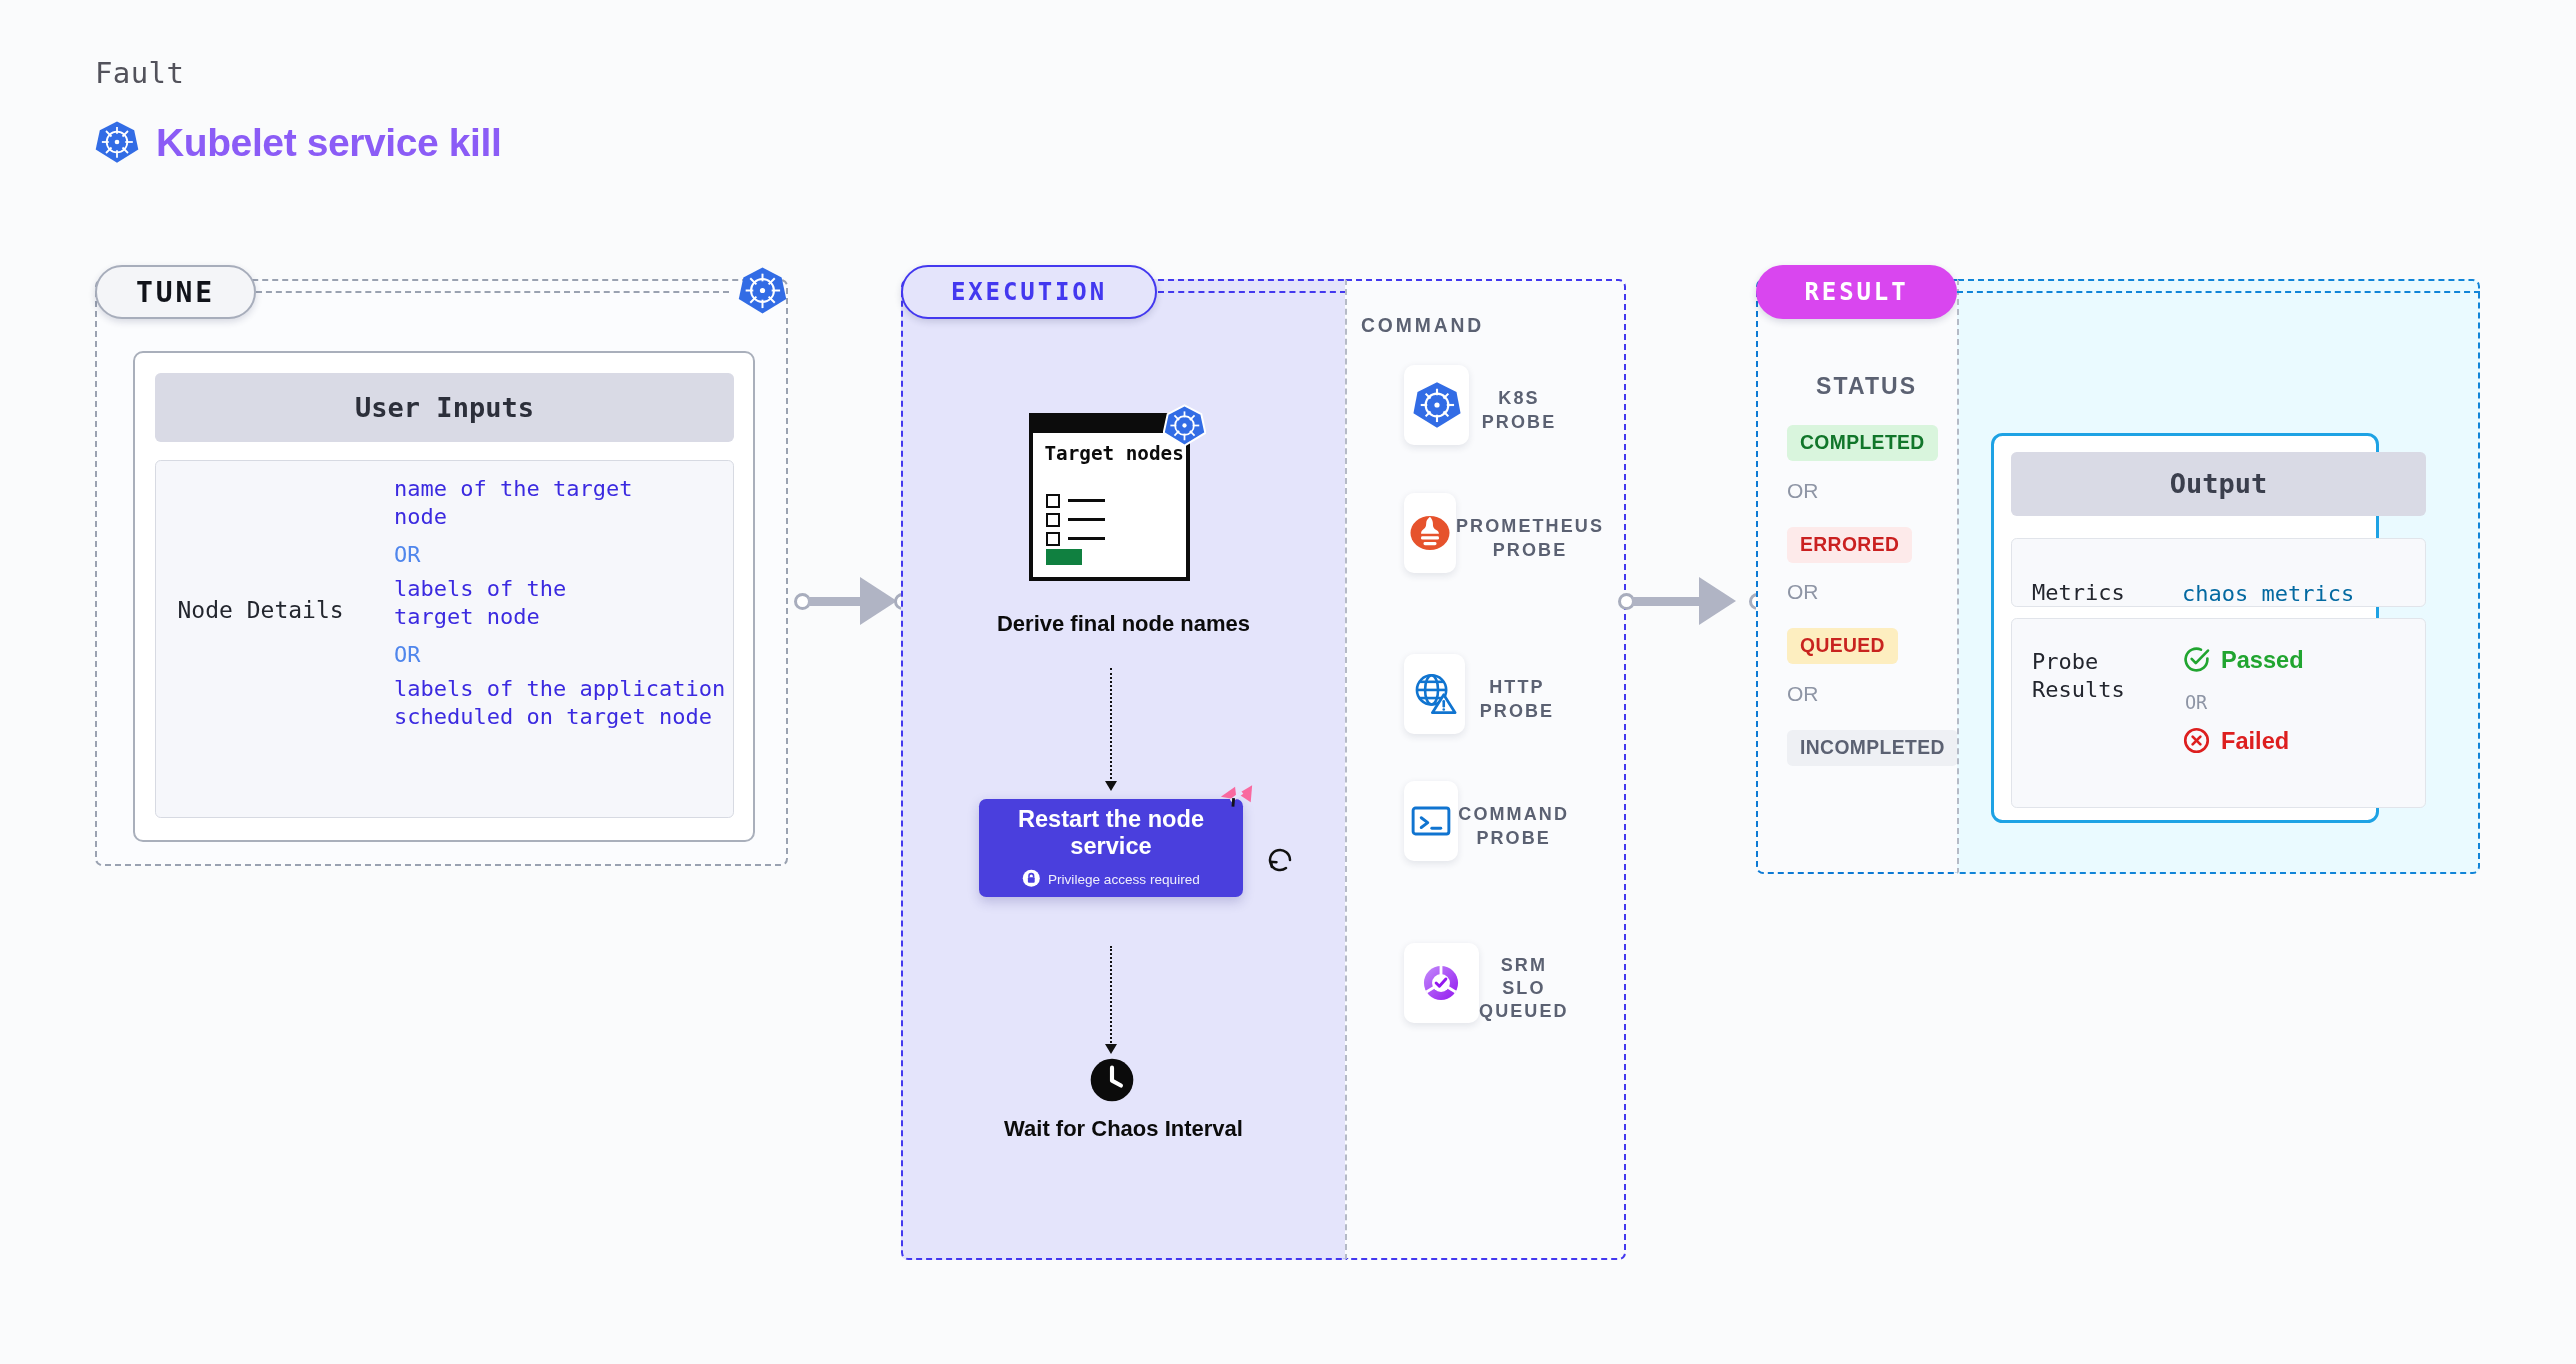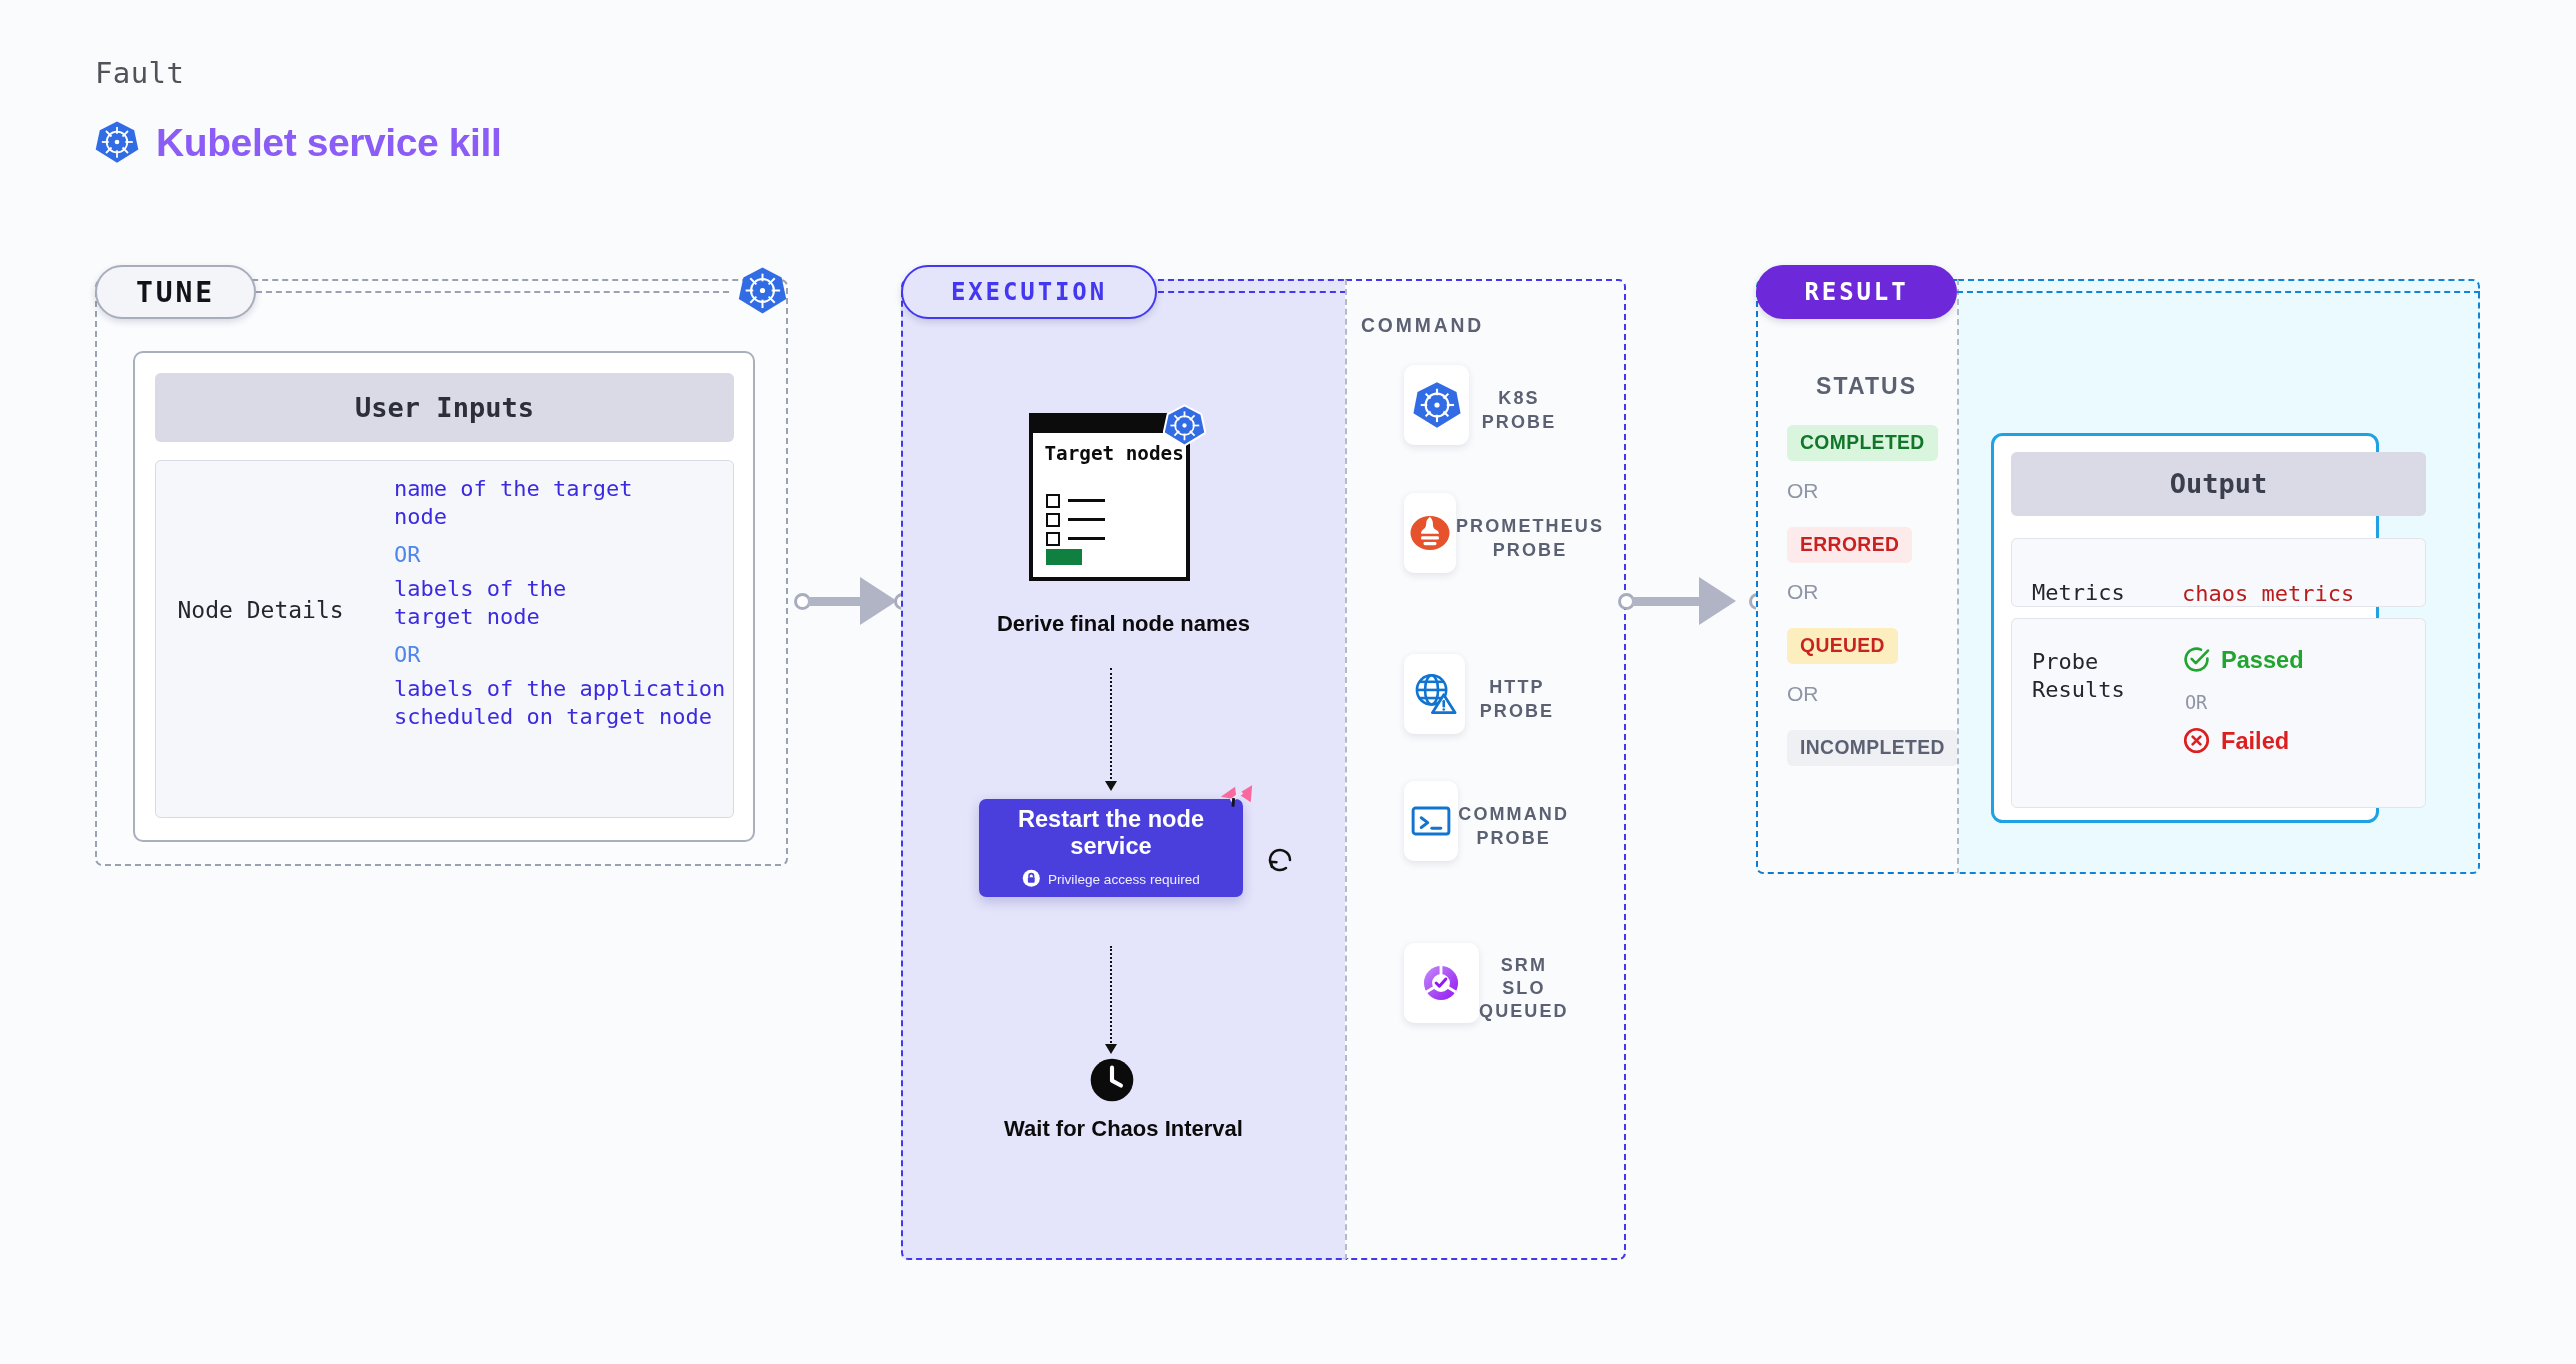--- a/index.html
+++ b/index.html
@@ -109,21 +109,21 @@
     left: 901px; top: 265px;
     width: 256px; height: 54px;
     background: #e4e4fb;
     border: 2.9px solid #4338ef;
     color: #4338ef;
     font-size: 24px;
   }
   #pill-result {
     left: 1756px; top: 265px;
     width: 201px; height: 54px;
-    background: #6d28d9;
+    background: #d946ef;
     border: none;
     color: #ffffff;
     font-size: 24px;
   }
 
   
   #tune-card {
     position: absolute;
     left: 133px; top: 351px;
     width: 622px; height: 491px;
@@ -409,21 +409,21 @@
   .out-key {
     font-family: "DejaVu Sans Mono", monospace;
     font-size: 22px;
     color: #23262e;
     line-height: 1.25;
     white-space: pre-line;
   }
   .out-val-link {
     font-family: "DejaVu Sans Mono", monospace;
     font-size: 22px;
-    color: #b91c1c;
+    color: #0369a1;
   }
   .res-row {
     display: flex;
     align-items: center;
     gap: 10px;
   }
   .res-pass { color: #21a530; font-size: 23.6px; font-weight: 700; }
   .res-fail { color: #dd1f1f; font-size: 23.6px; font-weight: 700; }
   .res-or { color: #8e95a5; font-size: 18.6px; font-family: "DejaVu Sans Mono", monospace; }
 

